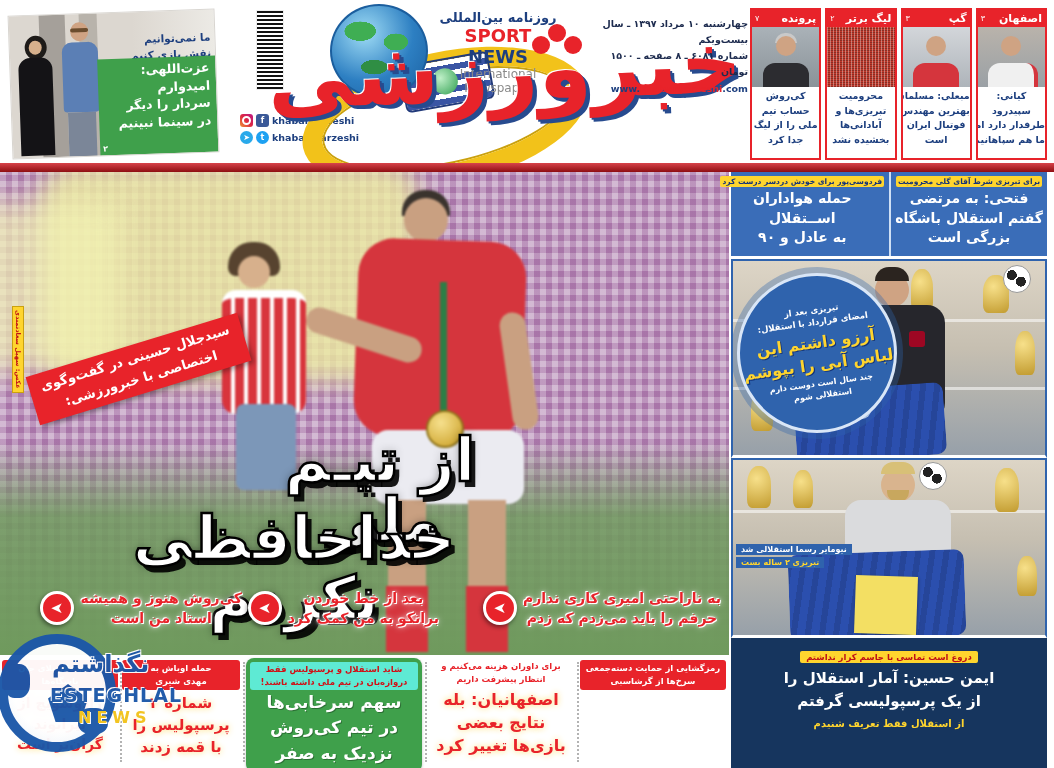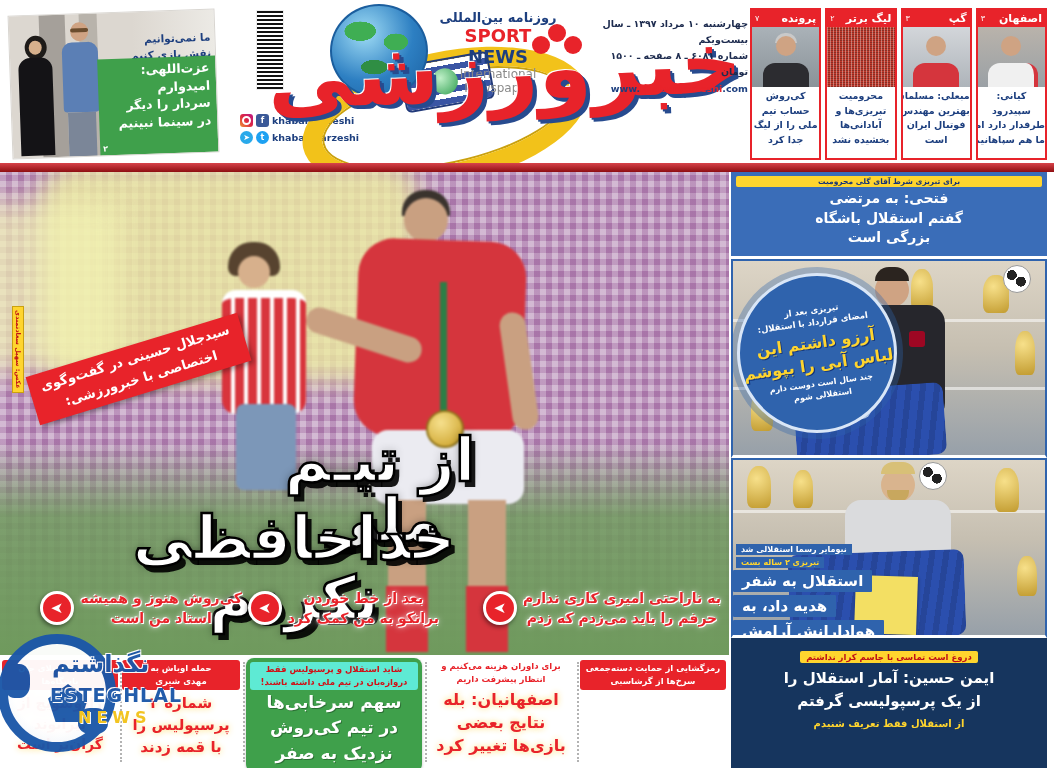--- a/index.html
+++ b/index.html
@@ -381,20 +381,26 @@
 </div>
 
 <div class="abs sidebar">
   <div class="band1">
     <div class="cell">
       <span class="ykick">برای تبریزی شرط آقای گلی محرومیت</span>
       <div class="bhl pre">فتحی: به مرتضی
 گفتم استقلال باشگاه
 بزرگی است</div>
     </div>
+    <div class="cell">
+      <span class="ykick">فردوسی‌پور برای خودش دردسر درست کرد</span>
+      <div class="bhl pre">حمله هواداران
+اســتقلال
+به عادل و ۹۰</div>
+    </div>
   </div>
 
   <div class="photo1">
     <div class="shelf" style="top:58px;"></div>
       <div class="shelf" style="top:126px;"></div>
     <div class="trophy" style="left:178px;top:8px;width:22px;height:42px;"></div>
     <div class="trophy" style="left:250px;top:14px;width:26px;height:38px;"></div>
     <div class="trophy" style="left:282px;top:70px;width:20px;height:44px;"></div>
     <div class="trophy" style="left:18px;top:130px;width:22px;height:40px;"></div>
     <div class="ball" style="right:14px;top:4px;"></div>
@@ -426,25 +432,20 @@
     <div class="shape" style="left:148px;top:2px;width:34px;height:12px;border-radius:14px 14px 0 0;background:#d8c077;"></div>
     <div class="shape" style="left:154px;top:30px;width:22px;height:12px;border-radius:0 0 10px 10px;background:#c8a75e;"></div>
     <div class="shape" style="left:112px;top:40px;width:106px;height:102px;border-radius:16px;background:#dadbdd;"></div>
     <div class="shape" style="left:56px;top:92px;width:176px;height:86px;border-radius:10px;transform:rotate(-2deg);
          background:repeating-linear-gradient(100deg,rgba(0,0,0,.12) 0 6px,transparent 6px 14px),#2b4fae;"></div>
     <div class="shape" style="left:122px;top:116px;width:62px;height:58px;background:#f3df63;transform:rotate(2deg);box-shadow:1px 1px 3px rgba(0,0,0,.3);"></div>
     <div class="p2kicks">
       <span>نیومایر رسما استقلالی شد</span>
       <span class="y">تبریزی ۲ ساله بست</span>
     </div>
-    <div class="p2hl">
-      <span>استقلال به شفر</span>
-      <span>هدیه داد، به</span>
-      <span>هوادارانش آرامش</span>
-    </div>
   </div>
 
   <div class="band2">
     <div class="b2R">
       <span class="b2k">دروغ است تماسی با جاسم کرار نداشتم</span>
       <div class="b2h pre">ایمن حسین: آمار استقلال را
 از یک پرسپولیسی گرفتم</div>
       <div class="b2s">از استقلال فقط تعریف شنیدم</div>
     </div>
   </div>

